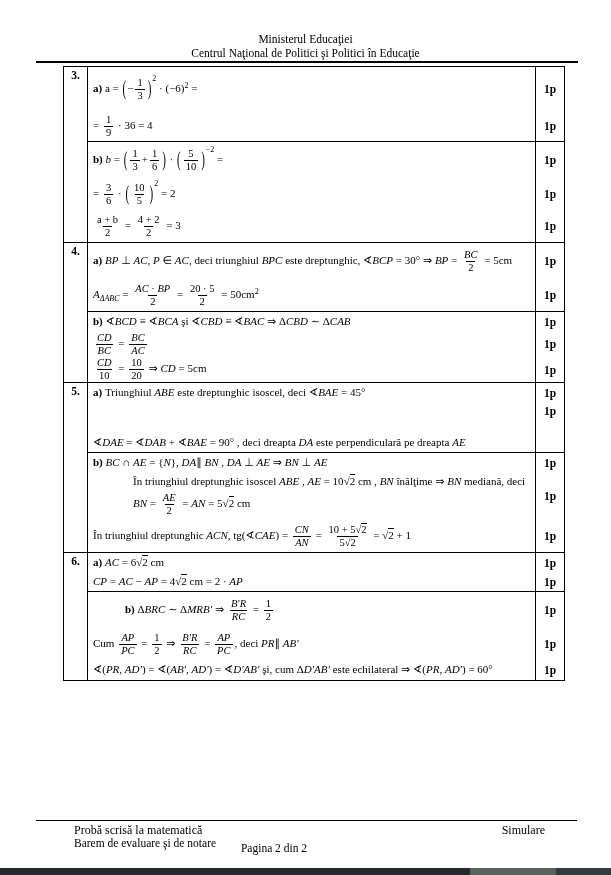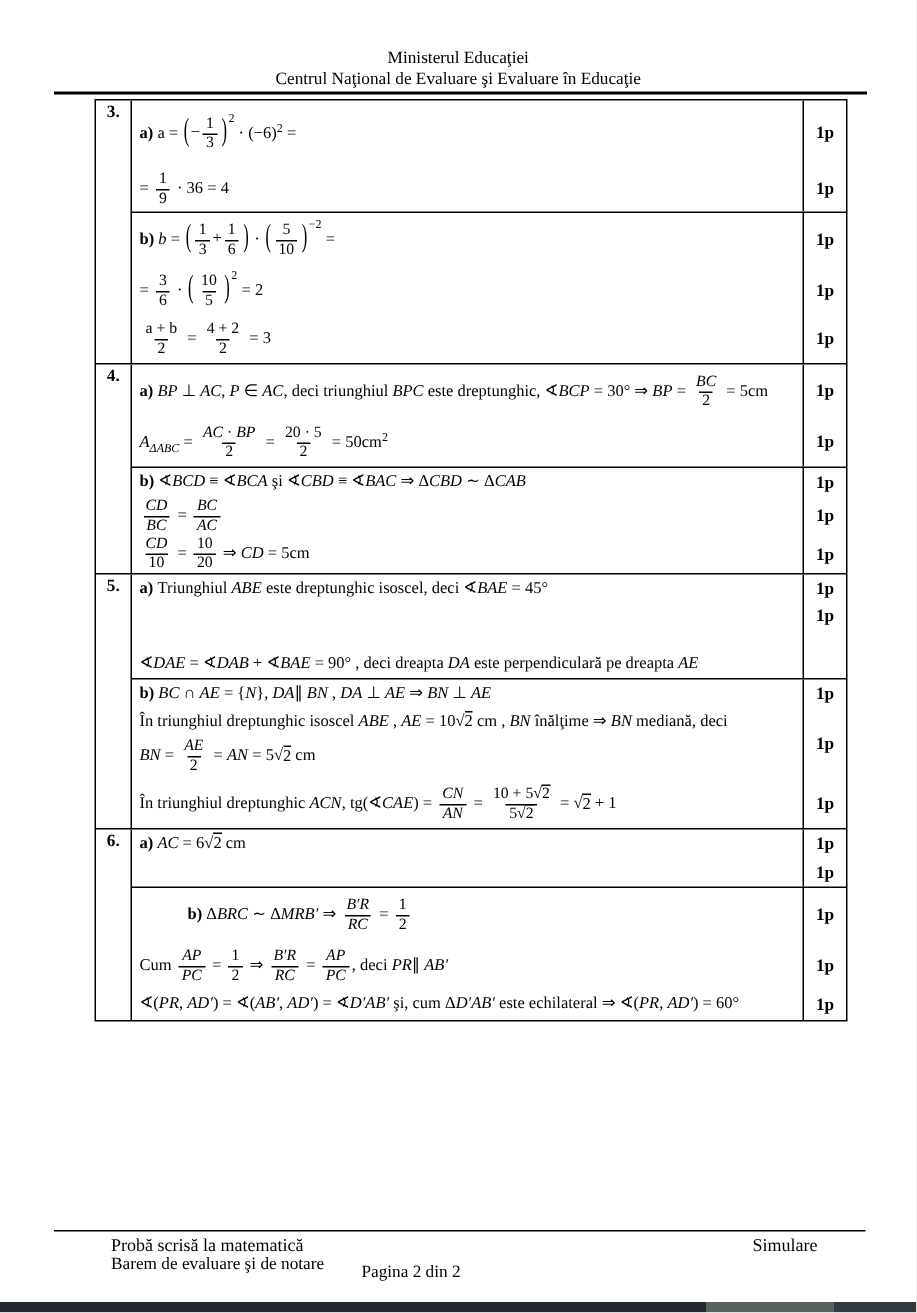--- a/index.html
+++ b/index.html
@@ -17,21 +17,21 @@
   .problem { display:flex; }
   .problem + .problem { border-top:1px solid #000; }
   .num { width:24px; min-width:24px; border-right:1px solid #000; text-align:center;
          font-weight:bold; font-size:11.5px; padding-top:2px; box-sizing:border-box; }
   .blocks { flex:1; display:flex; flex-direction:column; min-width:0; }
   .block { display:flex; }
   .block + .block { border-top:1px solid #000; }
   .content { flex:1; min-width:0; overflow:hidden; }
   .line { display:flex; flex-direction:column; justify-content:center; align-items:flex-start;
           padding-left:5px; font-size:11px; overflow:hidden; }
-  .line.dbl { justify-content:space-evenly; }
+  .line.dbl { justify-content:space-evenly;margin-left:40px; }
   .lc { display:block; line-height:1.25; white-space:nowrap; }
   .pts { width:28px; min-width:28px; border-left:1px solid #000; display:flex;
          flex-direction:column; }
   .pt { display:flex; align-items:center; justify-content:center; font-weight:bold;
         font-size:11.5px; }
 
   
   .t { }
   .bold { font-weight:bold; }
   .v { font-style:italic; }
@@ -58,21 +58,21 @@
   .bottom-bar { position:absolute; top:868px; left:0; width:611px; height:7px;
     background:linear-gradient(to right,#26292d 0%,#26292d 77%,#58625f 77%,#58625f 91%,#333a40 91%,#333a40 100%); }
 </style>
 </head>
 <body>
 
 <div class="page">
 
   <div class="header">
     <div>Ministerul Educaţiei</div>
-    <div>Centrul Naţional de Evaluare şi Evaluare în Educaţie</div>
+    <div>Centrul Naţional de Politici şi Politici în Educaţie</div>
   </div>
   <div class="header-rule"></div>
 
   <div class="table" id="problems">
       <div class="problem">
         <div class="num">3.</div>
         <div class="blocks">
           <div class="block">
             <div class="content">
               <div class="line" style="height: 44px;">
@@ -266,20 +266,23 @@
           </div>
         </div>
       </div>
       <div class="problem">
         <div class="num">6.</div>
         <div class="blocks">
           <div class="block">
             <div class="content">
               <div class="line" style="height: 19px;">
                 <div class="lc"><span class="t bold">a) </span><span class="v">AC</span><span class="t"> = 6</span><span class="sq"><span>√</span><span class="sqc">2</span></span><span class="t"> cm</span></div>
+              </div>
+              <div class="line" style="height: 19px;">
+                <div class="lc"><span class="v">CP</span><span class="t"> = </span><span class="v">AC</span><span class="t"> − </span><span class="v">AP</span><span class="t"> = 4</span><span class="sq"><span>√</span><span class="sqc">2</span></span><span class="t"> cm = 2 · </span><span class="v">AP</span></div>
               </div>
             </div>
             <div class="pts">
               <div class="pt" style="height: 19px;">1p</div>
               <div class="pt" style="height: 19px;">1p</div>
             </div>
           </div>
           <div class="block">
             <div class="content">
               <div class="line" style="height: 36px; margin-left: 32px;">

